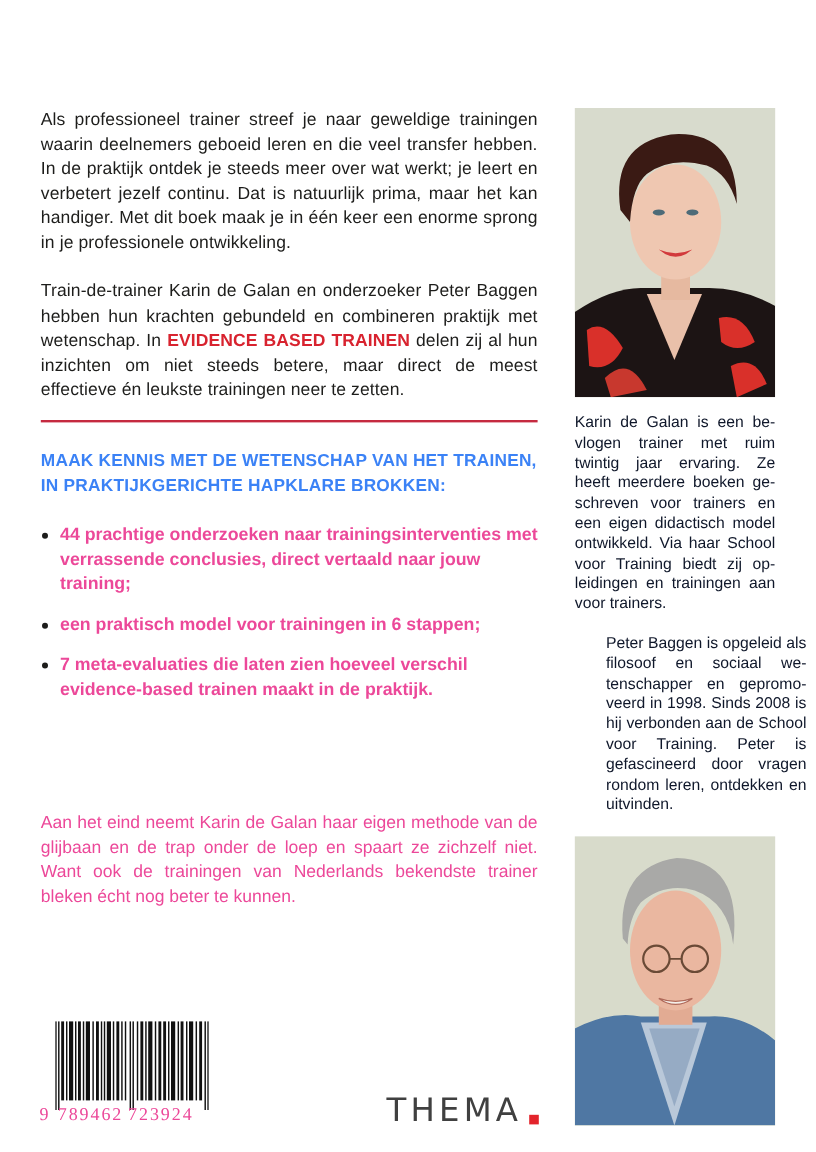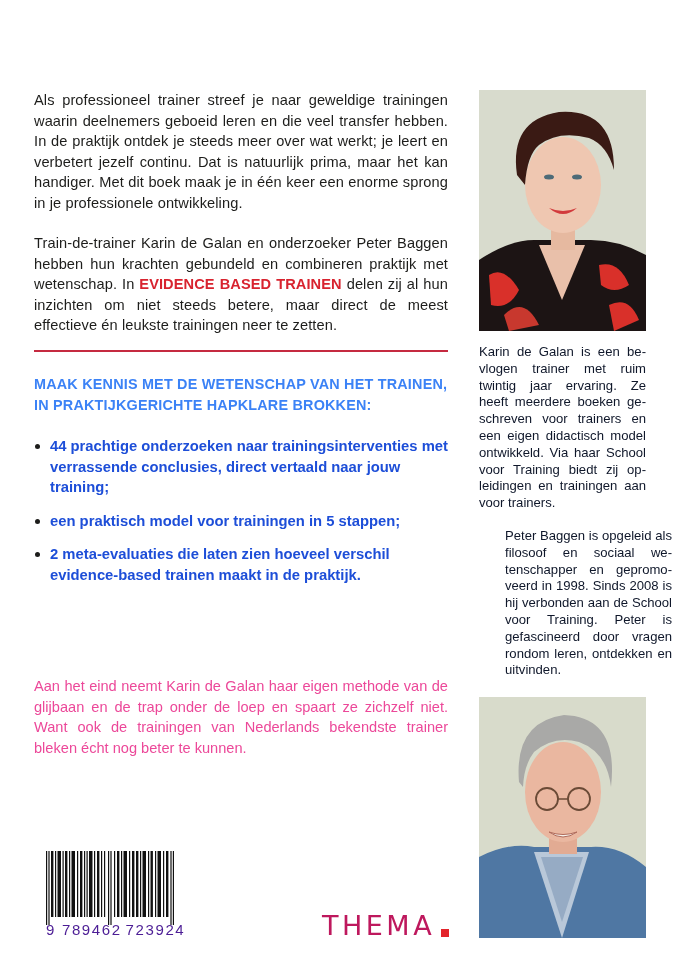--- a/index.html
+++ b/index.html
@@ -10,57 +10,57 @@
   .para { margin: 0; font-size: 14.6px; line-height: 20.5px; color: #1d1d1b; text-align: justify; letter-spacing: 0.1px; }
   .para .hl { color: #d8232f; font-weight: bold; }
   .intro-1 { top: 90px; }
   .intro-2 { top: 233px; }
 
   .divider { position: absolute; left: 34px; top: 350px; width: 414px; height: 2px; background: #c52a40; }
 
   .heading { position: absolute; left: 34px; top: 374px; width: 420px; margin: 0; color: #3b82f6; font-weight: bold; font-size: 14.4px; line-height: 21px; letter-spacing: 0.2px; }
 
   .bullets { position: absolute; left: 34px; top: 436px; width: 420px; margin: 0; padding: 0; list-style: none; }
-  .bullets li { position: relative; padding-left: 16px; font-weight: bold; font-size: 14.8px; line-height: 20.5px; color: #1d4ed8; margin-bottom: 13px; }
+  .bullets li { position: relative; padding-left: 16px; font-weight: bold; font-size: 14.8px; line-height: 20.5px; color: #ec4899; margin-bottom: 13px; }
   .bullets li .dot { position: absolute; left: 1px; top: 8px; width: 5px; height: 5px; border-radius: 50%; background: #1d1d1b; }
 
   .outro { position: absolute; left: 34px; top: 676px; width: 414px; margin: 0; color: #ec4899; font-size: 14.6px; line-height: 20.5px; text-align: justify; }
 
   .photo { position: absolute; left: 479px; width: 167px; height: 241px; overflow: hidden; background: #d9dccf; }
   .photo-1 { top: 90px; }
   .photo-2 { top: 697px; }
 
   .bio { position: absolute; left: 479px; width: 167px; margin: 0; color: #0f172a; font-size: 13.1px; line-height: 16.8px; text-align: justify; }
   .bio-1 { top: 344px; }
   .bio-2 { top: 528px; margin-left: 26px; }
 
   .barcode { position: absolute; left: 46px; top: 851px; width: 128px; height: 74px; }
-  .isbn { position: absolute; left: 46px; top: 921px; font-family: Liberation Sans, sans-serif; font-size: 15px; letter-spacing: 1.6px; color: #4c1d95; }
+  .isbn { position: absolute; left: 33px; top: 921px; font-family: Liberation Serif, serif; font-size: 15px; letter-spacing: 1.6px; color: #ec4899; }
   .isbn span { display: inline-block; }
 
-  .logo { position: absolute; left: 322px; top: 911px; font-family: "DejaVu Sans", sans-serif; font-size: 27px; letter-spacing: 3.5px; color: #be185d; line-height: 30px; }
+  .logo { position: absolute; left: 322px; top: 911px; font-family: "DejaVu Sans", sans-serif; font-size: 27px; letter-spacing: 3.5px; color: #404040; line-height: 30px; }
   .logo-dot { position: absolute; left: 441px; top: 929px; width: 8px; height: 8px; background: #e3242b; }
 </style>
 </head>
 <body>
 
 <div class="page">
 
   <p class="para left-col intro-2"><span>Train-de-trainer Karin de Galan en onderzoeker Peter Baggen hebben hun krachten gebundeld en combineren praktijk met wetenschap. In </span><span class="hl">EVIDENCE BASED TRAINEN</span><span> delen zij al hun inzichten om niet steeds betere, maar direct de meest effectieve én leukste trainingen neer te zetten.</span></p>
 
   <p class="para left-col intro-1">Als professioneel trainer streef je naar geweldige trainingen waarin deelnemers geboeid leren en die veel transfer hebben. In de praktijk ontdek je steeds meer over wat werkt; je leert en verbetert jezelf continu. Dat is natuurlijk prima, maar het kan handiger. Met dit boek maak je in één keer een enorme sprong in je professionele ontwikkeling.</p>
 
   <div class="divider"></div>
 
   <h2 class="heading">MAAK KENNIS MET DE WETENSCHAP VAN HET TRAINEN, IN PRAKTIJKGERICHTE HAPKLARE BROKKEN:</h2>
 
   <ul class="bullets">
     <li><span class="dot"></span><span>44 prachtige onderzoeken naar trainingsinterventies met verrassende conclusies, direct vertaald naar jouw training;</span></li>
-    <li><span class="dot"></span><span>een praktisch model voor trainingen in 5 stappen;</span></li>
-    <li><span class="dot"></span><span>2 meta-evaluaties die laten zien hoeveel verschil evidence-based trainen maakt in de praktijk.</span></li>
+    <li><span class="dot"></span><span>een praktisch model voor trainingen in 6 stappen;</span></li>
+    <li><span class="dot"></span><span>7 meta-evaluaties die laten zien hoeveel verschil evidence-based trainen maakt in de praktijk.</span></li>
   </ul>
 
   <p class="outro">Aan het eind neemt Karin de Galan haar eigen methode van de glijbaan en de trap onder de loep en spaart ze zichzelf niet. Want ook de trainingen van Nederlands bekendste trainer bleken écht nog beter te kunnen.</p>
 
   <div class="photo photo-1">
     <svg width="167" height="241" viewBox="0 0 167 241">
       <rect width="167" height="241" fill="#d8dbcd"></rect>
       <path d="M0 170 Q30 150 55 150 L112 150 Q140 150 167 165 L167 241 L0 241 Z" fill="#1c1414"></path>
       <path d="M10 185 Q25 175 40 200 Q30 220 12 215 Z" fill="#d9302a"></path>
       <path d="M120 175 Q140 170 150 195 Q135 205 122 195 Z" fill="#d9302a"></path>

